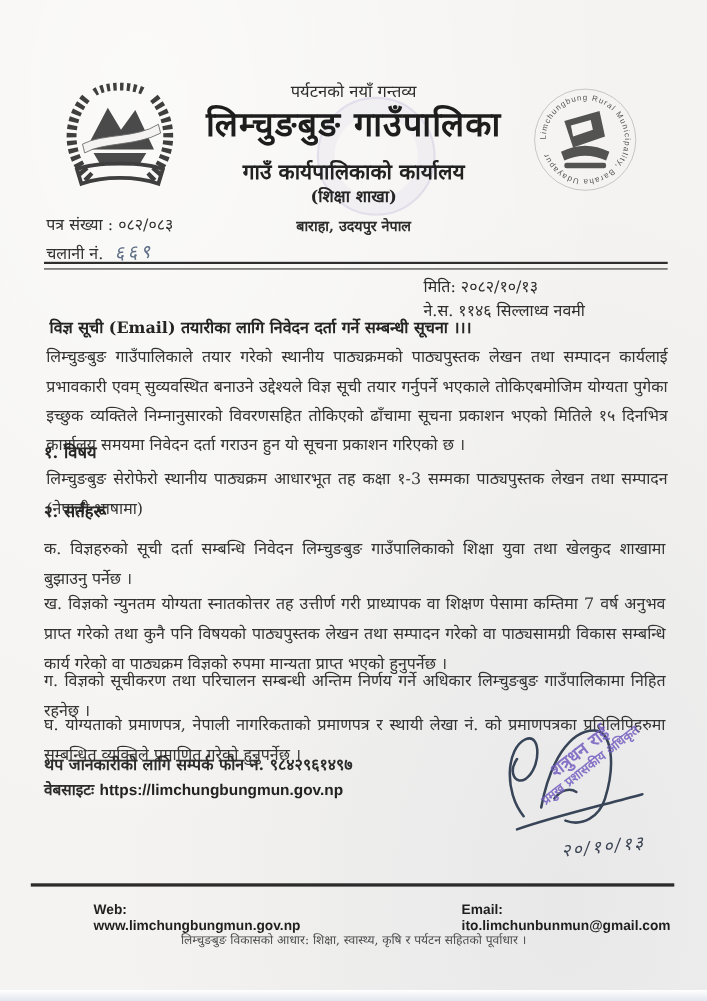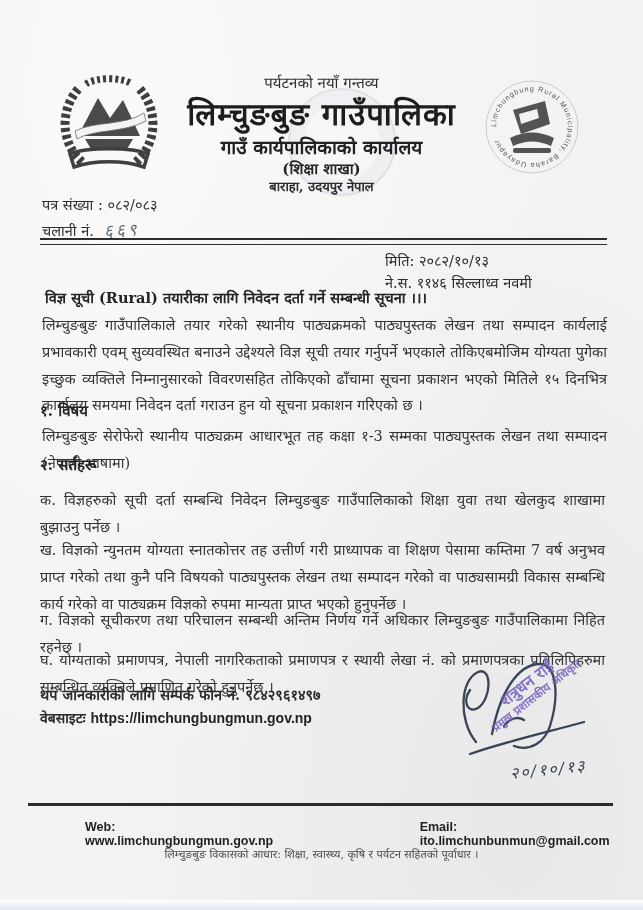--- a/index.html
+++ b/index.html
@@ -13,23 +13,23 @@
       #f4f3f1;
     overflow:hidden;
     font-family:"DejaVu Serif","Liberation Serif",serif;
     color:#3a3a3a;
   }
   .abs{position:absolute;}
   
   .hdr-center{left:160px;top:74px;width:323px;text-align:center;line-height:1.25;}
   .hdr-tagline{font-size:15px;color:#2e2e2e;}
   .hdr-muni{font-size:31px;font-weight:700;color:#1d1d1d;letter-spacing:1px;margin-top:2px;}
-  .hdr-office{font-size:19px;font-weight:700;color:#222;margin-top:2px;}
+  .hdr-office{font-size:19px;font-weight:700;color:#222;margin-top:12px;}
   .hdr-branch{font-size:15px;font-weight:700;color:#262626;margin-top:1px;}
-  .hdr-addr{font-size:13px;font-weight:700;color:#2c2c2c;margin-top:0;}
+  .hdr-addr{font-size:13px;font-weight:700;color:#2c2c2c;margin-top:10px;}
   .faint-stamp{
     left:288px;top:88px;width:104px;height:104px;border-radius:50%;
     border:2px solid rgba(128,108,188,.22);
     box-shadow:inset 0 0 0 14px rgba(128,108,188,.07);
     opacity:.8;
   }
   
   .ref-block{left:42px;top:194px;font-size:14.5px;line-height:1.6;color:#303030;}
   .hand-number{
     font-family:"DejaVu Sans","Liberation Sans",sans-serif;
@@ -133,21 +133,21 @@
     </div>
   </div>
 
   <div class="abs rule-double"></div>
 
   <div class="abs date-block">
     <div>मिति: २०८२/१०/१३</div>
     <div>ने.स. ११४६ सिल्लाध्व नवमी</div>
   </div>
 
-  <div class="abs subject">विज्ञ सूची (Rural) तयारीका लागि निवेदन दर्ता गर्ने सम्बन्धी सूचना ।।।</div>
+  <div class="abs subject">विज्ञ सूची (Email) तयारीका लागि निवेदन दर्ता गर्ने सम्बन्धी सूचना ।।।</div>
 
   <div class="abs para p-intro">लिम्चुङबुङ गाउँपालिकाले तयार गरेको स्थानीय पाठ्यक्रमको पाठ्यपुस्तक लेखन तथा सम्पादन कार्यलाई प्रभावकारी एवम् सुव्यवस्थित बनाउने उद्देश्यले विज्ञ सूची तयार गर्नुपर्ने भएकाले तोकिएबमोजिम योग्यता पुगेका इच्छुक व्यक्तिले निम्नानुसारको विवरणसहित तोकिएको ढाँचामा सूचना प्रकाशन भएको मितिले १५ दिनभित्र कार्यालय समयमा निवेदन दर्ता गराउन हुन यो सूचना प्रकाशन गरिएको छ ।</div>
 
   <div class="abs sec-head sec1">१. विषय</div>
   <div class="abs para sec1-text">लिम्चुङबुङ सेरोफेरो स्थानीय पाठ्यक्रम आधारभूत तह कक्षा १-3 सम्मका पाठ्यपुस्तक लेखन तथा सम्पादन (नेपाली भाषामा)</div>
 
   <div class="abs sec-head sec2">२. सर्तहरू</div>
   <div class="abs para t-ka">क. विज्ञहरुको सूची दर्ता सम्बन्धि निवेदन लिम्चुङबुङ गाउँपालिकाको शिक्षा युवा तथा खेलकुद शाखामा बुझाउनु पर्नेछ ।</div>
   <div class="abs para t-kha">ख. विज्ञको न्युनतम योग्यता स्नातकोत्तर तह उत्तीर्ण गरी प्राध्यापक वा शिक्षण पेसामा कम्तिमा 7 वर्ष अनुभव प्राप्त गरेको तथा कुनै पनि विषयको पाठ्यपुस्तक लेखन तथा सम्पादन गरेको वा पाठ्यसामग्री विकास सम्बन्धि कार्य गरेको वा पाठ्यक्रम विज्ञको रुपमा मान्यता प्राप्त भएको हुनुपर्नेछ ।</div>
   <div class="abs para t-ga">ग. विज्ञको सूचीकरण तथा परिचालन सम्बन्धी अन्तिम निर्णय गर्ने अधिकार लिम्चुङबुङ गाउँपालिकामा निहित रहनेछ ।</div>

